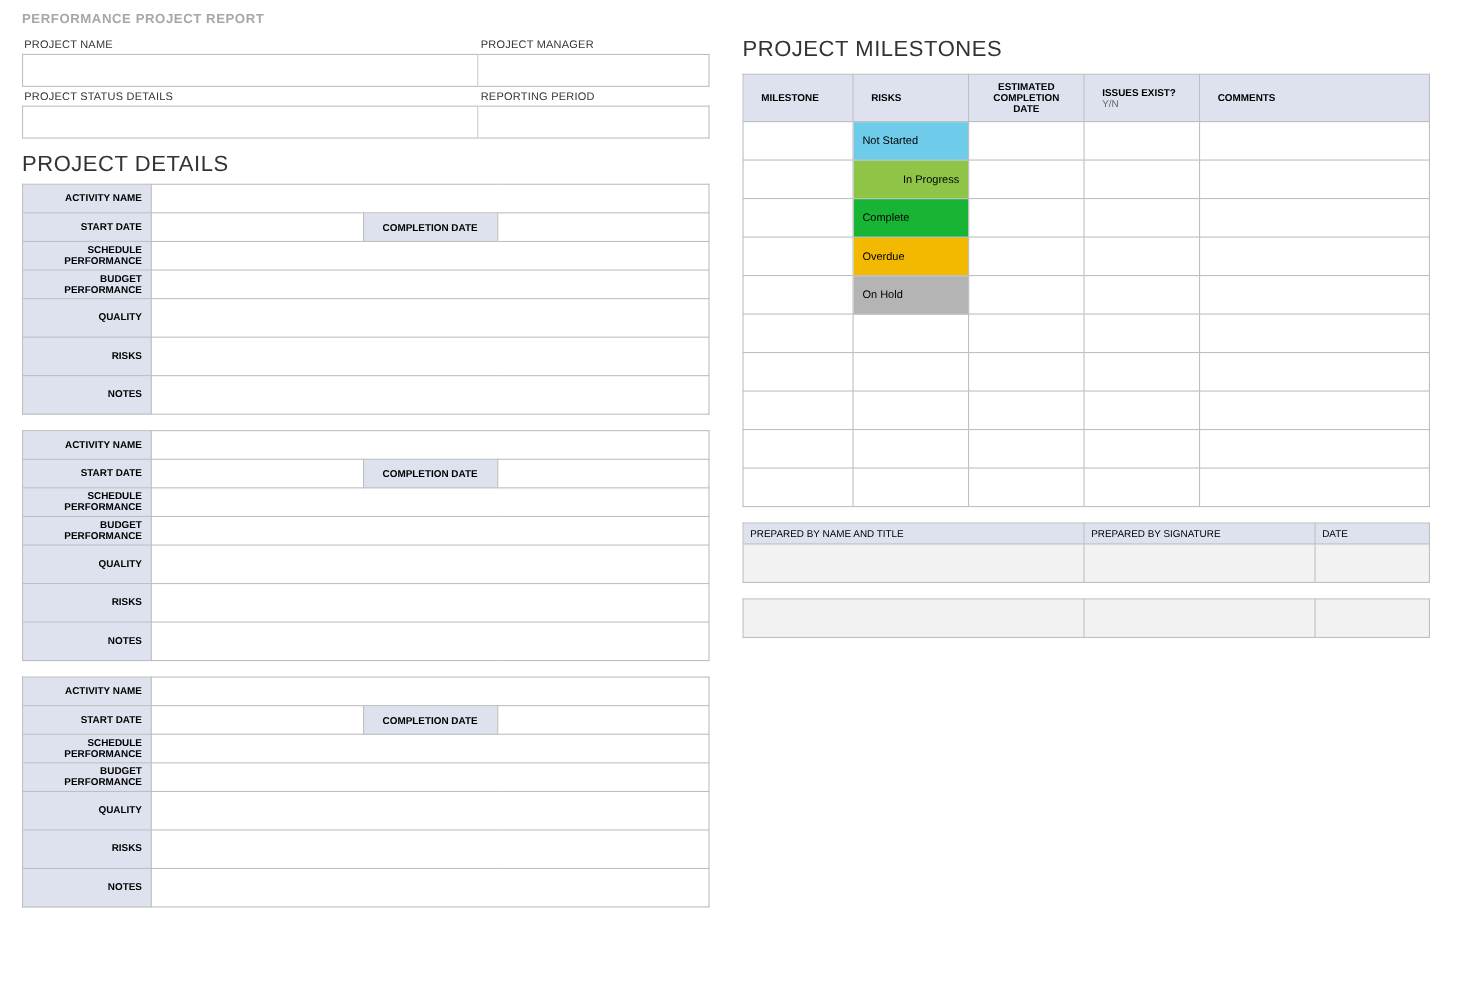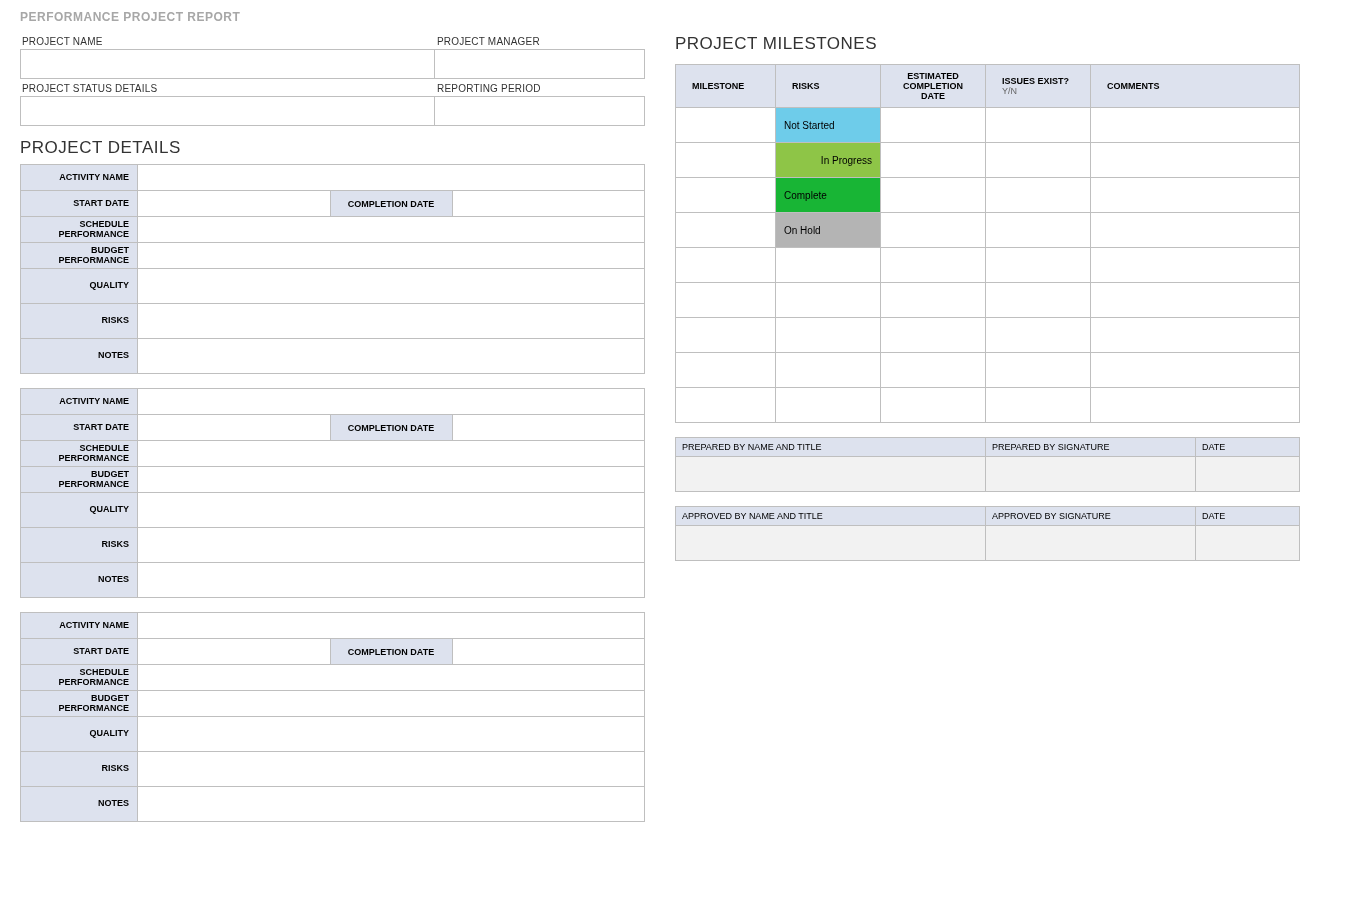--- a/index.html
+++ b/index.html
@@ -30,21 +30,21 @@
 
   h1.title {
     margin: 0 0 8px 0;
     font-size: 12px;
     letter-spacing: 0.5px;
     color: var(--hdr-grey);
     font-weight: bold;
   }
   h2.section {
     margin: 12px 0 6px 0;
-    font-size: 17px;
+    font-size: 20px;
     font-weight: 400;
     color: #333;
     letter-spacing: 0.5px;
   }
 
   
   .info-grid {
     display: grid;
     grid-template-columns: 415px 210px;
     row-gap: 0;
@@ -309,20 +309,27 @@
     </tr>
     <tr>
       <td></td>
       <td class="status-complete">Complete</td>
       <td></td>
       <td></td>
       <td></td>
     </tr>
     <tr>
       <td></td>
+      <td class="status-overdue">Overdue</td>
+      <td></td>
+      <td></td>
+      <td></td>
+    </tr>
+    <tr>
+      <td></td>
       <td class="status-onhold">On Hold</td>
       <td></td>
       <td></td>
       <td></td>
     </tr>
     <tr>
           <td></td>
           <td></td>
           <td></td>
           <td></td>
@@ -379,25 +386,20 @@
   </tbody>
     </table>
 
   <table class="signoff">
     <colgroup>
         <col style="width:310px">
         <col style="width:210px">
         <col>
       </colgroup>
     <tbody>
-        <tr>
-      <th><b>APPROVED BY</b> <span>NAME AND TITLE</span></th>
-      <th><b>APPROVED BY</b> <span>SIGNATURE</span></th>
-      <th><b>DATE</b></th>
-    </tr>
     <tr>
       <td></td>
       <td></td>
       <td></td>
     </tr>
   </tbody>
     </table>
 
 </div>
 

